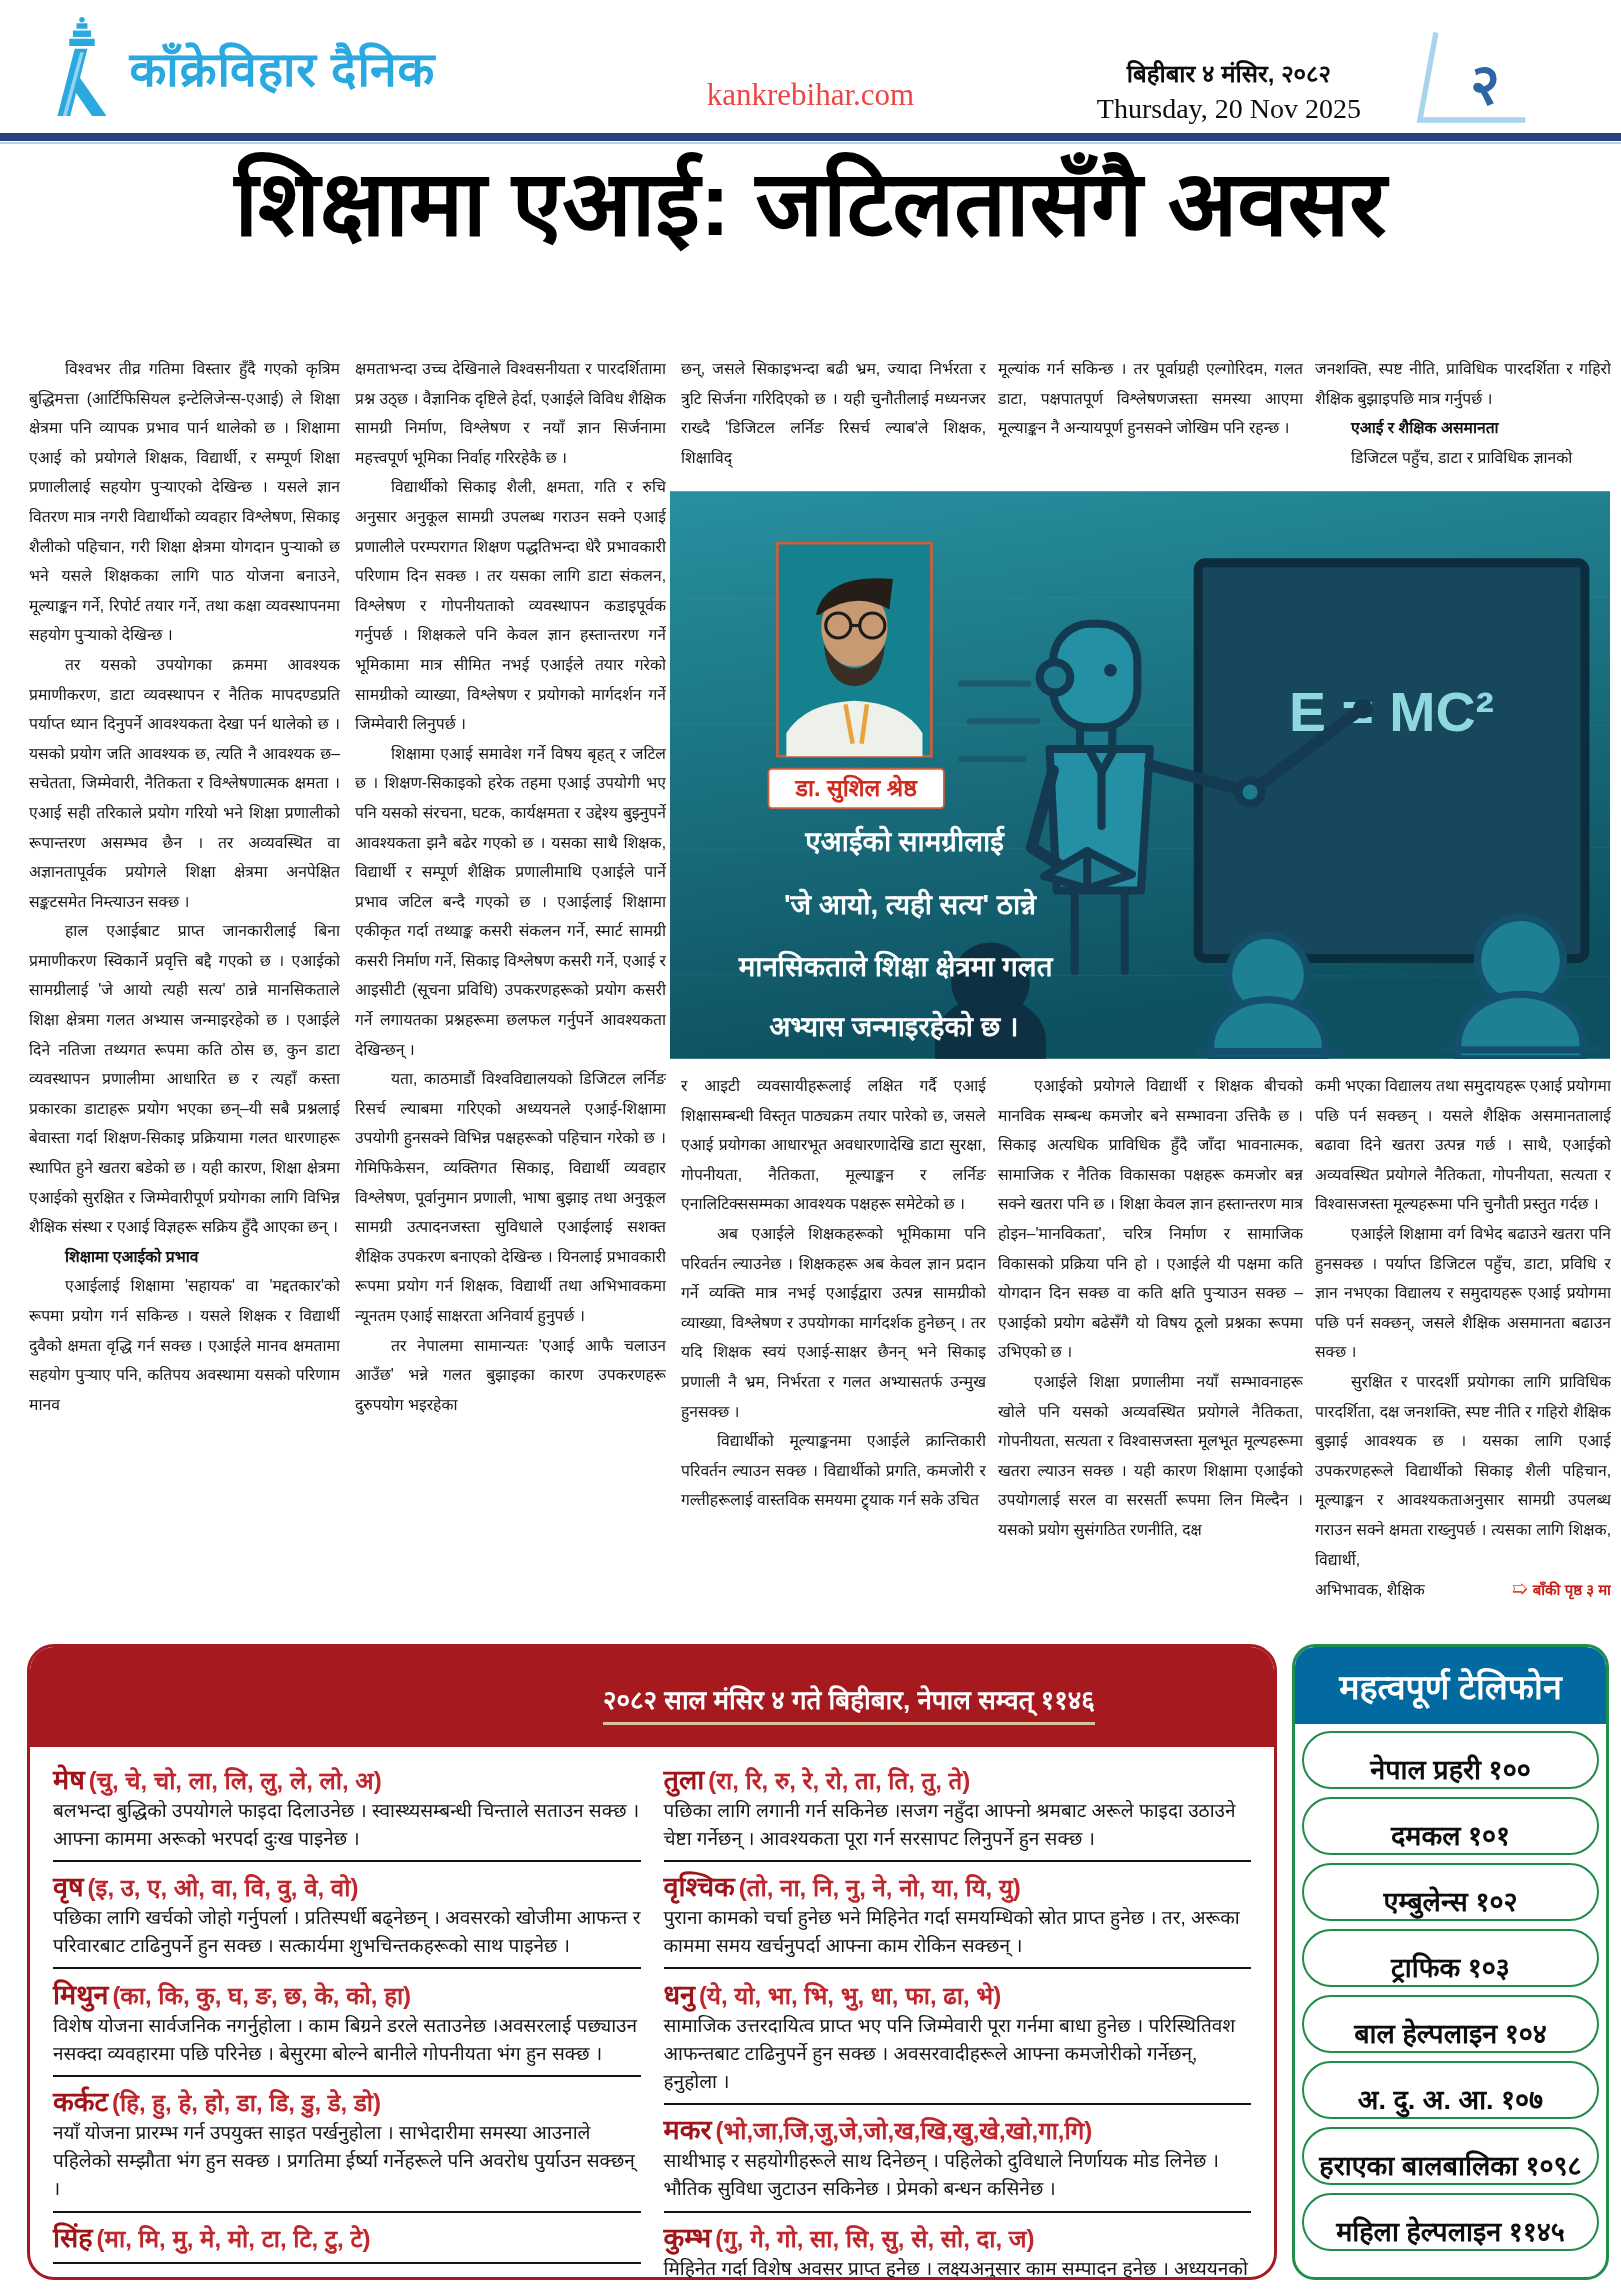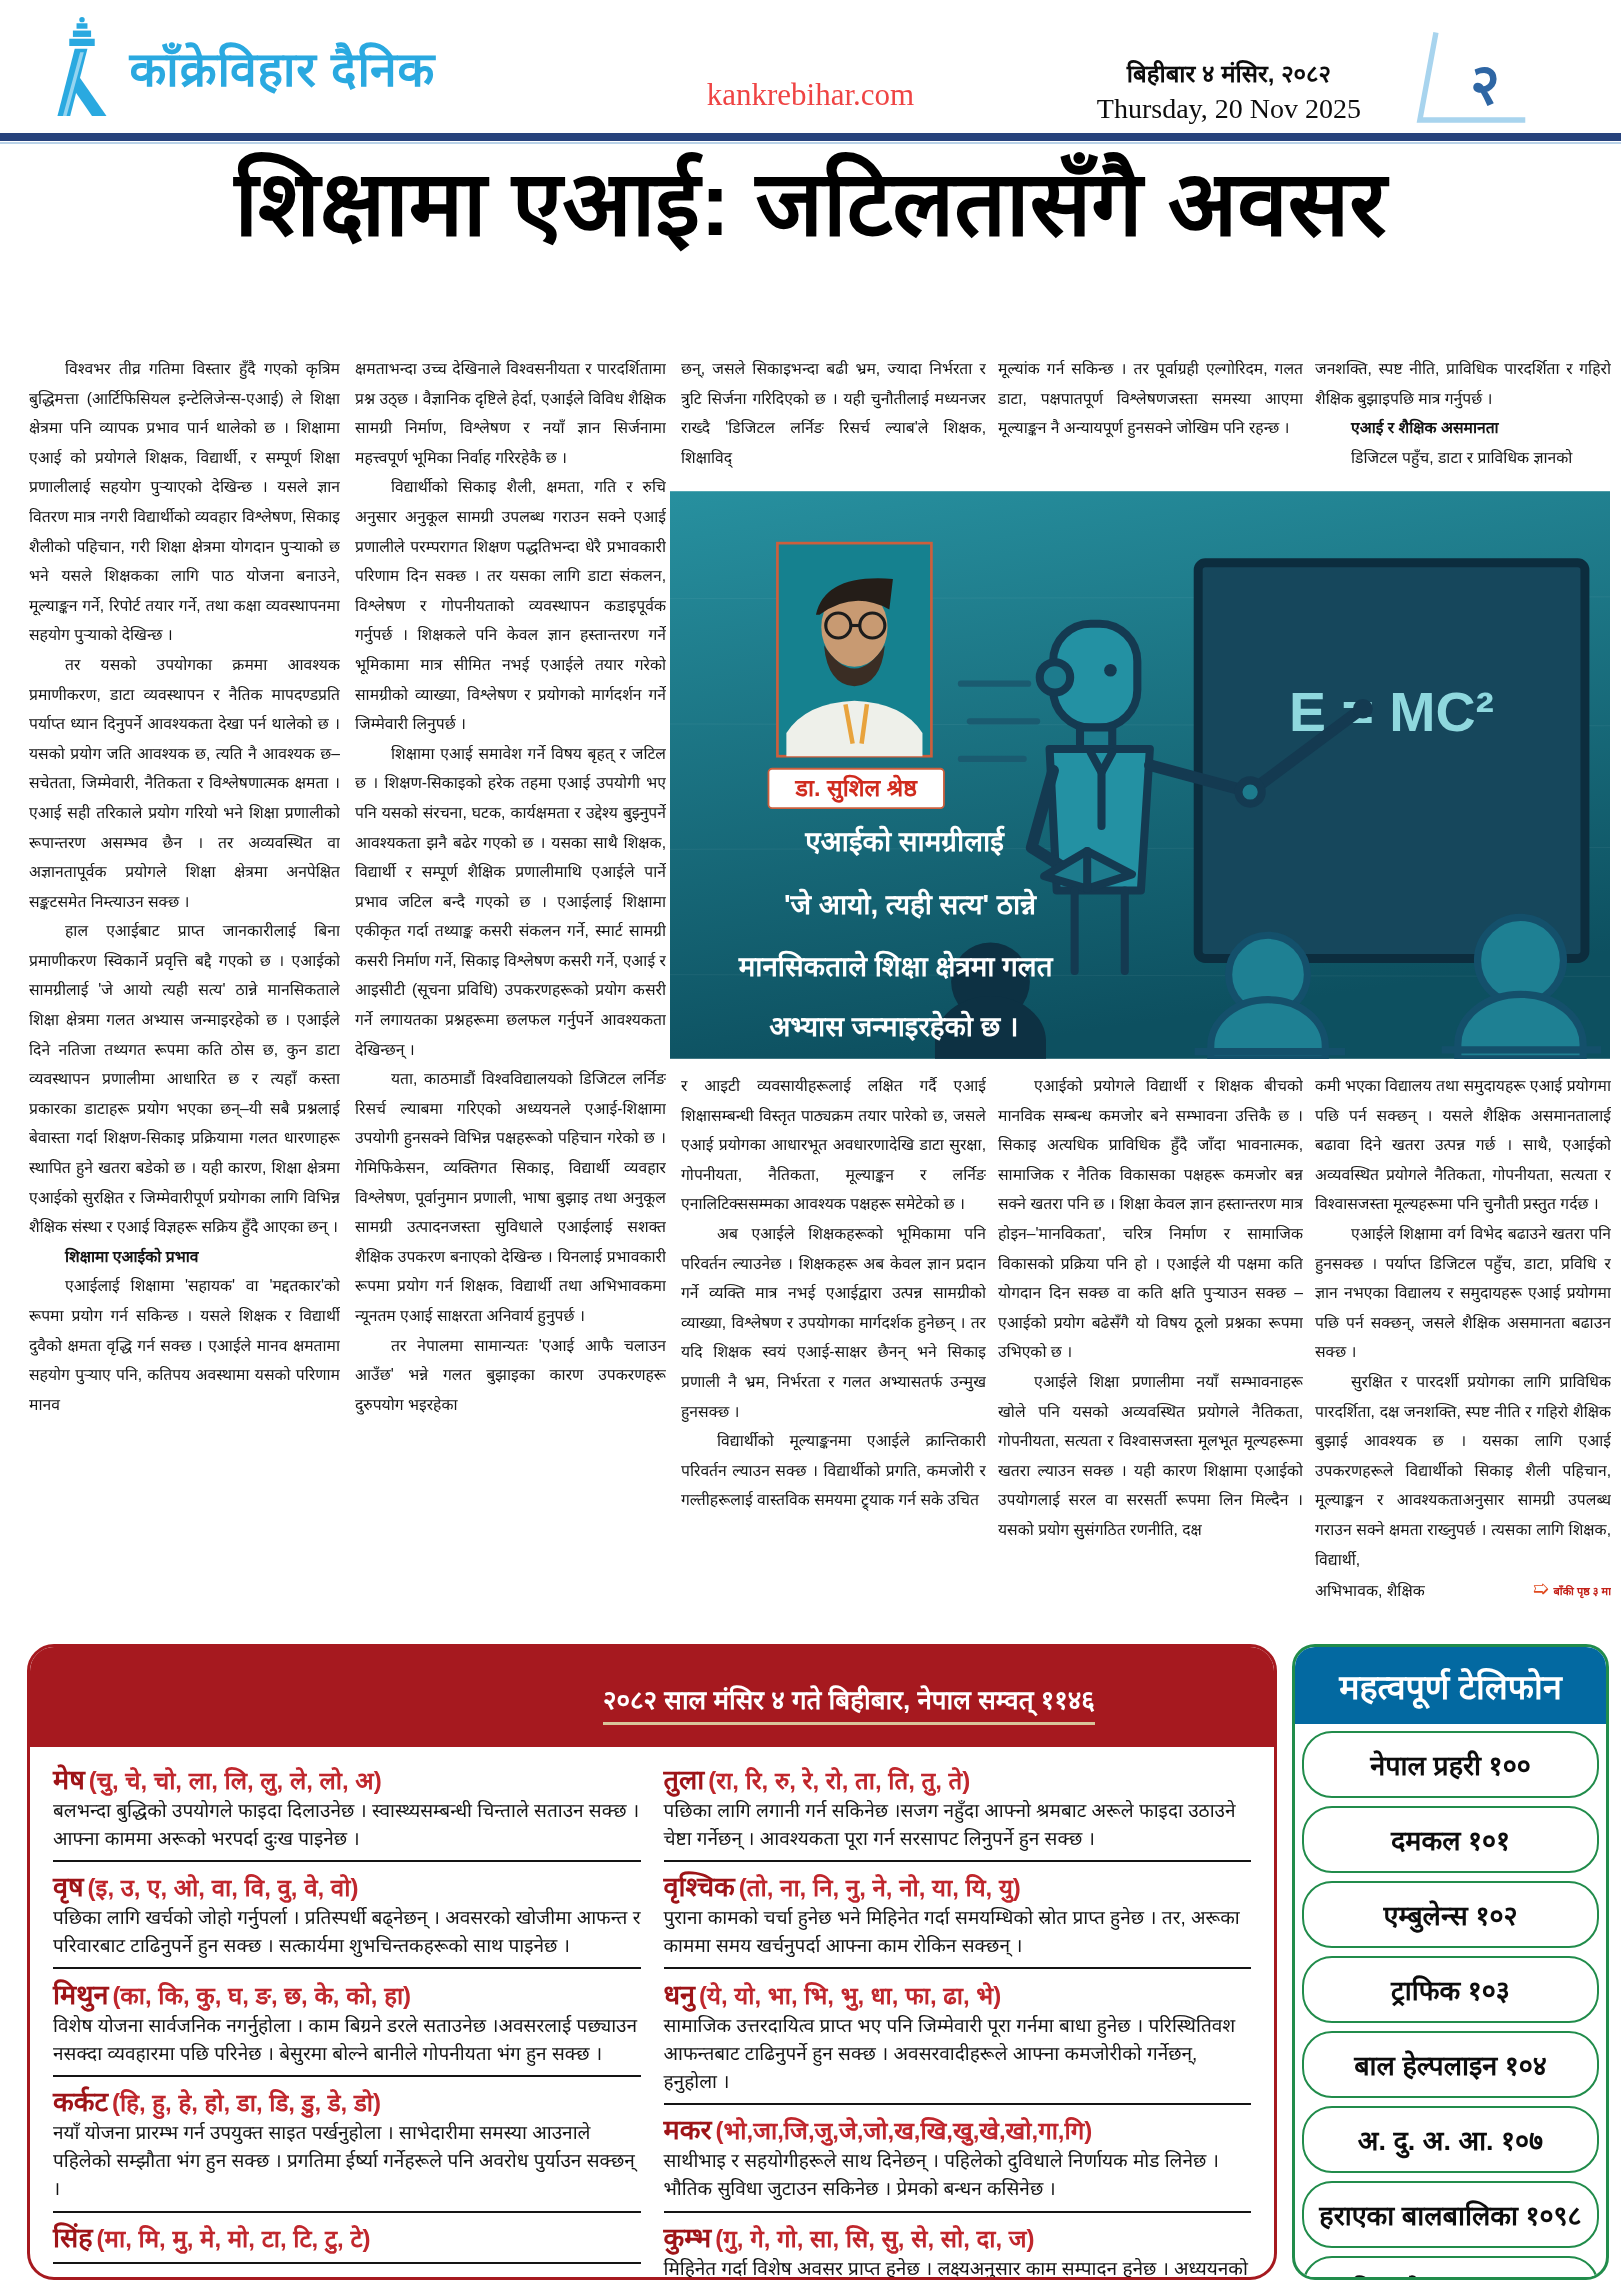--- a/index.html
+++ b/index.html
@@ -32,21 +32,21 @@
   #col1 { left:29px;  top:354px; width:311px; height:1282px; }
   #col2 { left:355px; top:354px; width:311px; height:1282px; }
   #col3top { left:681px;  top:354px; width:305px; height:136px; }
   #col4top { left:998px; top:354px; width:305px; height:148px; }
   #col5top { left:1315px; top:354px; width:296px; height:148px; }
   #col3bot { left:681px;  top:1071px; width:305px; height:566px; }
   #col4bot { left:998px; top:1071px; width:305px; height:566px; }
   #col5bot { left:1315px; top:1071px; width:296px; height:566px; }
   .cont-line { display:flex; justify-content:space-between; align-items:center; }
   .cont-arrow { color:#e04a1e; font-size:19.7px; font-weight:bold; }
-  .cont-text { color:#c32017; font-weight:bold; font-size:11px; }
+  .cont-text { color:#c32017; font-weight:bold; font-size:15px; }
 
   
   .figure { position:absolute; left:670px; top:491px; width:940px; height:568px; }
   .figure svg { display:block; }
 
   
   .rashifal { position:absolute; left:27px; top:1644px; width:1250px; height:636px;
               border:3.6px solid #a6191f; border-radius:27px; background:#fff; overflow:hidden; }
   .rf-banner { position:relative; height:100px; background:#a6191f; border-radius:21.5px 21.5px 0 0; }
   .rf-title { position:absolute; left:47px; top:7.2px; color:#fff; font-size:63px; font-weight:800; letter-spacing:1.8px; }
@@ -59,22 +59,22 @@
   .rf-letters { color:#c0272d; font-size:24px; font-weight:bold; }
   .rf-text { font-size:19px; line-height:28px; color:#141414; margin-top:0; text-align:left; }
 
   
   .phones { position:absolute; left:1292px; top:1644px; width:317px; height:636px;
             border:3.6px solid #218c4b; border-radius:23px; background:#fff; overflow:hidden; }
   .ph-header { height:77px; background:#0369a1; border-radius:18px 18px 0 0;
                display:flex; align-items:center; justify-content:center;
                color:#fff; font-size:34px; font-weight:800; }
   .ph-list { padding:7.2px 7.2px; display:flex; flex-direction:column; gap:8px; }
-  .ph-pill { height:67px; border:2.7px solid #218c4b; border-radius:30px; background:#fff;
-             display:flex; align-items:center; justify-content:center;
+  .ph-pill { height:58px; border:2.7px solid #218c4b; border-radius:30px; background:#fff;
+             display:flex; align-items:flex-end; justify-content:center;
              font-size:27px; font-weight:bold; color:#0d0d0d; white-space:nowrap; }
 </style>
 </head>
 <body>
 
 <div class="page">
 
   <div class="masthead">
     <div class="brand">
       <span>

